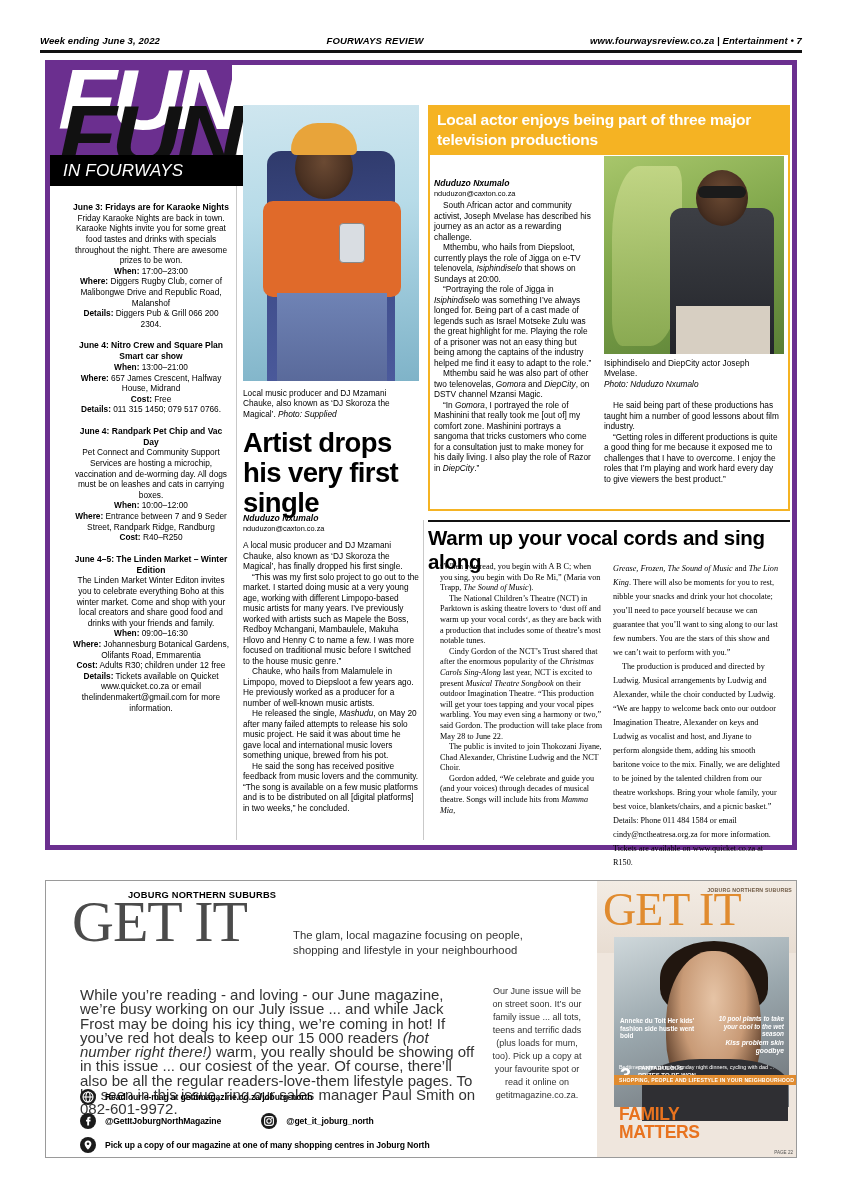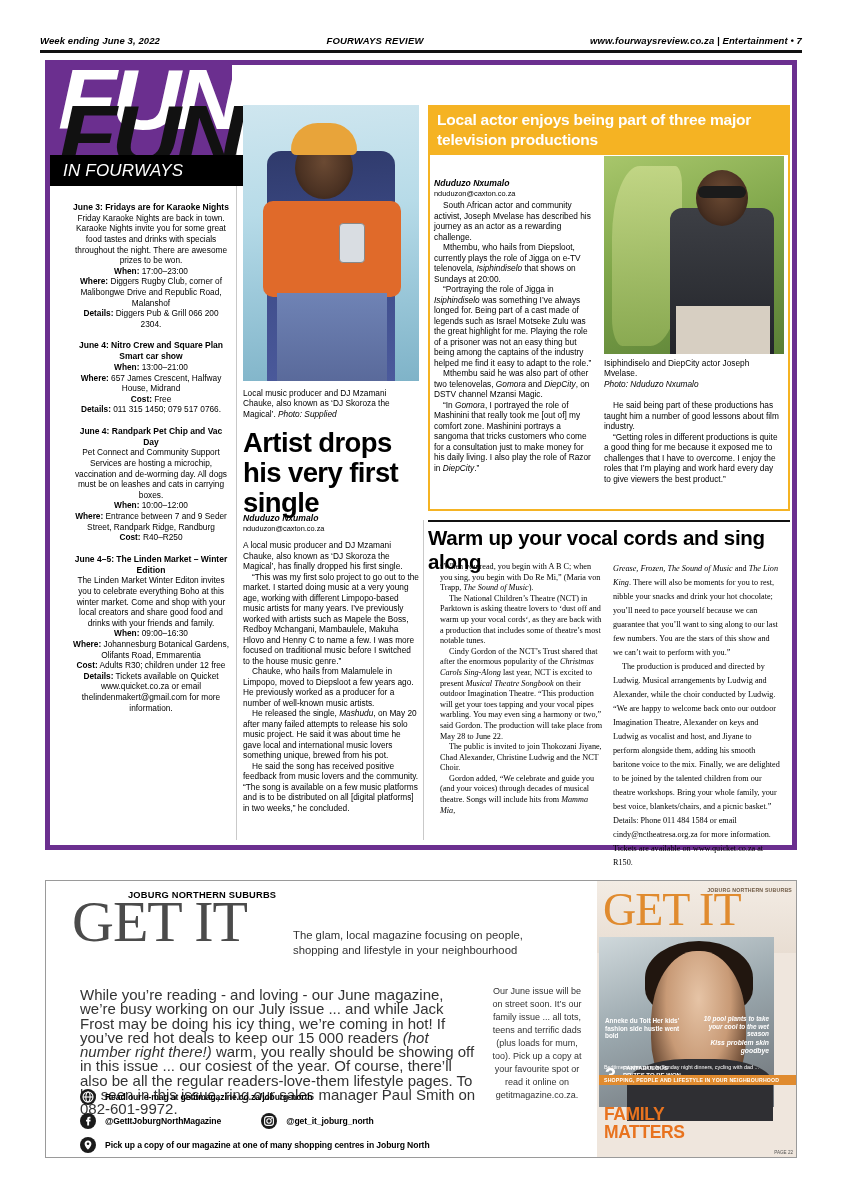--- a/index.html
+++ b/index.html
@@ -86,21 +86,21 @@
   .circ svg{position:absolute;left:2px;top:2px;}
   .ad-row .txt{font-size:8.6px;font-weight:bold;margin-left:9px;letter-spacing:-.1px;}
   .ad-row .txt2{font-size:8.6px;font-weight:bold;margin-left:9px;letter-spacing:-.1px;}
   .sub-ig{display:flex;align-items:center;margin-left:40px;}
 
   
   .cover{position:absolute;left:597px;top:881px;width:199px;height:276px;overflow:hidden;background:#efe6dd;}
   .cover-top{position:absolute;left:0;top:0;width:199px;height:72px;background:linear-gradient(180deg,#f3ece4 0%,#e8ddd2 100%);}
   .cover-gi{position:absolute;left:6px;top:6px;font-size:46px;line-height:46px;font-family:"Liberation Serif",serif;color:#e08b2f;letter-spacing:-1px;}
   .cover-strap{position:absolute;right:4px;top:6px;font-size:5.2px;font-weight:bold;color:#6f5a45;letter-spacing:.2px;text-align:right;}
-  .cover-photo{position:absolute;left:2px;top:56px;width:175px;height:170px;background:linear-gradient(160deg,#cfd8db 0%,#9aa7ad 45%,#6d7277 100%);}
+  .cover-photo{position:absolute;left:17px;top:56px;width:175px;height:170px;background:linear-gradient(160deg,#cfd8db 0%,#9aa7ad 45%,#6d7277 100%);}
   .cover-face{position:absolute;left:52px;top:14px;width:95px;height:150px;background:radial-gradient(ellipse at 50% 32%,#e6c4a6 0%,#c89a76 48%,#6b4b35 78%,#2a1c13 100%);border-radius:48% 48% 42% 42%;}
   .cover-hair{position:absolute;left:46px;top:4px;width:108px;height:74px;background:#21160f;border-radius:54% 54% 38% 38%;}
   .cover-body{position:absolute;left:28px;top:122px;width:146px;height:62px;background:#2f2f33;border-radius:40% 40% 0 0;}
   .c-yellowbar{position:absolute;left:0;bottom:22px;width:199px;height:10px;background:#e08b2f;}
   .c-yellowbar span{position:absolute;left:5px;top:1.5px;font-size:5.2px;font-weight:bold;color:#fff;letter-spacing:.2px;}
   .c-t1{position:absolute;left:6px;top:80px;width:78px;font-size:6.4px;font-weight:bold;color:#fff;line-height:7.6px;}
   .c-t2{position:absolute;right:5px;top:78px;width:74px;font-size:6.4px;font-weight:bold;color:#fff;line-height:7.6px;text-align:right;font-style:italic;}
   .c-t3{position:absolute;right:5px;top:102px;width:74px;font-size:6.8px;font-weight:bold;color:#fff;line-height:8px;text-align:right;font-style:italic;}
   .c-num{position:absolute;left:6px;top:128px;font-size:20px;font-weight:bold;color:#fff;line-height:20px;}
   .c-numtxt{position:absolute;left:24px;top:128px;width:62px;font-size:6px;font-weight:bold;color:#fff;line-height:7px;}

